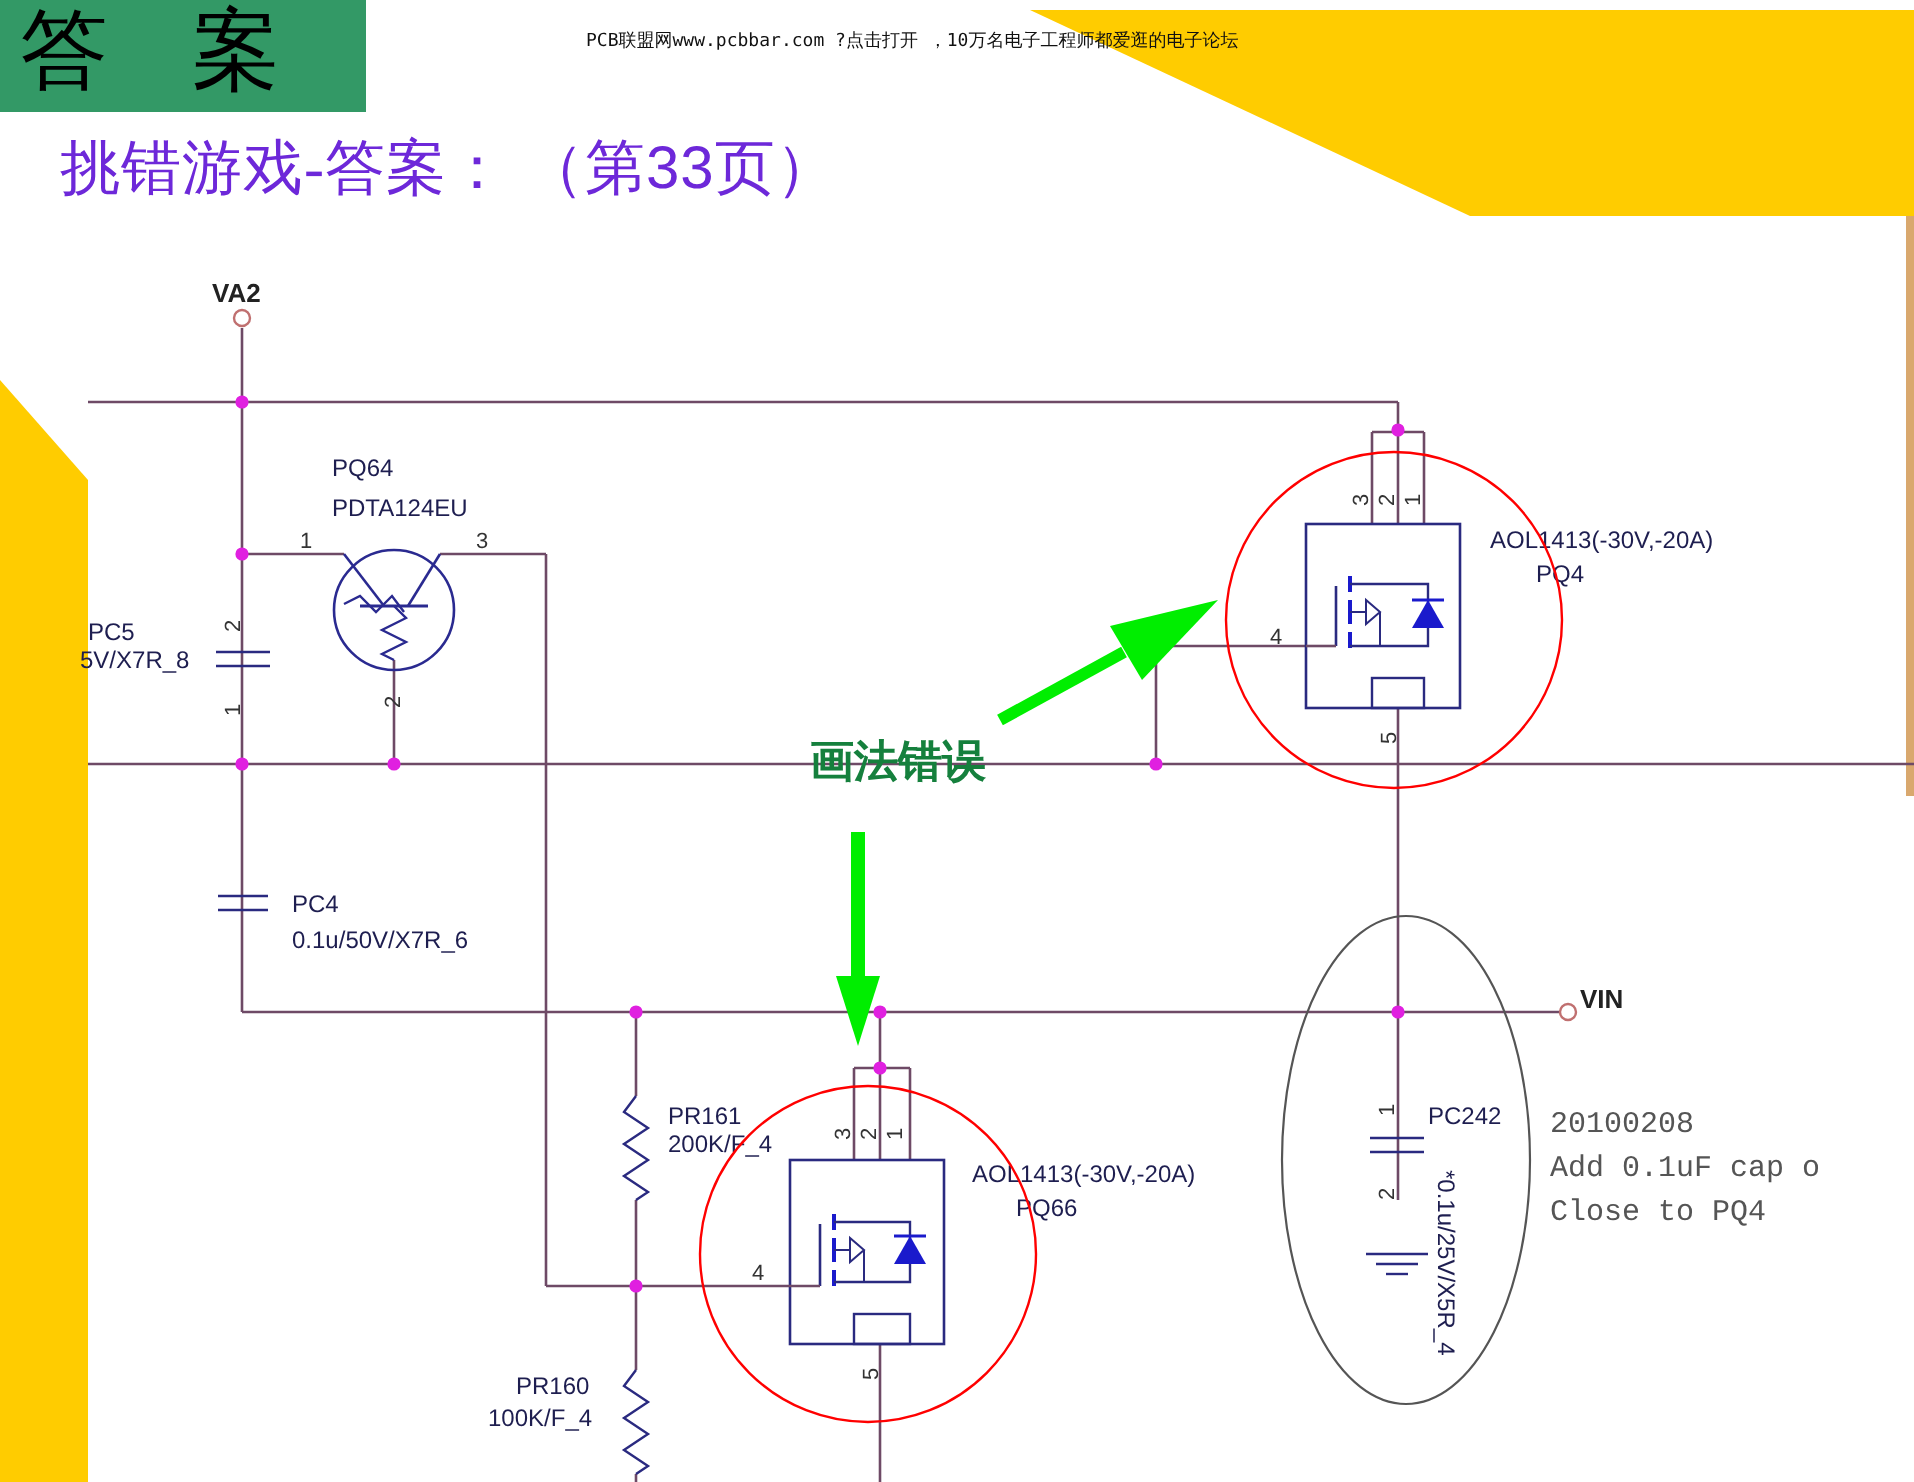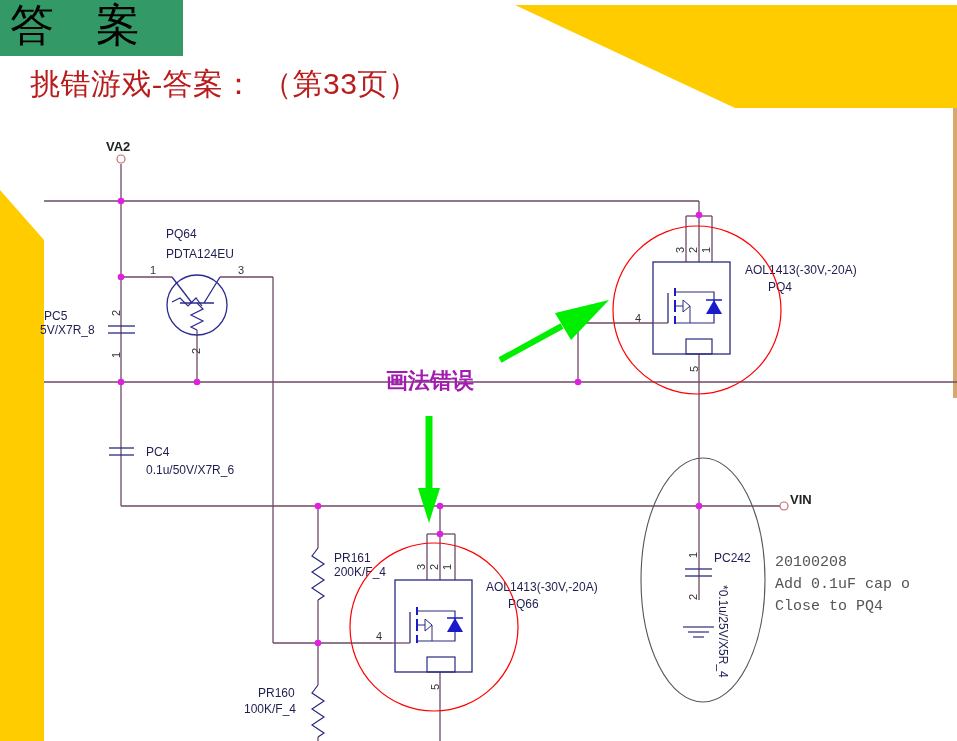--- a/index.html
+++ b/index.html
@@ -1,46 +1,47 @@
 <!DOCTYPE html>
 <html><head>
 <meta charset="utf-8">
 <style>
   html, body { margin:0; padding:0; }
   body { width:957px; height:741px; position:relative; overflow:hidden; background:#ffffff; font-family:"Liberation Sans", sans-serif; }
   .bg-layer { position:absolute; left:0; top:0; }
   .answer-box { position:absolute; left:0; top:0; width:183px; height:56px; background:#339966; display:flex; align-items:center; }
   .answer-box span { font-family:"Liberation Serif","DejaVu Serif", serif; font-size:44px; color:#000; line-height:56px; position:absolute; top:-2px; }
   .header-note { position:absolute; left:293px; top:15px; font-family:"DejaVu Sans Mono","Liberation Mono", monospace; font-size:9px; line-height:12px; color:#111; white-space:nowrap; }
-  .page-title { position:absolute; left:30px; top:64px; font-family:"Liberation Serif","DejaVu Serif", serif; font-size:30px; color:#b91c1c; white-space:nowrap; letter-spacing:0.5px; }
+  .page-title { position:absolute; left:30px; top:64px; font-family:"Liberation Serif","DejaVu Serif", serif; font-size:30px; color:#6d28d9; white-space:nowrap; letter-spacing:0.5px; }
   .page-title .num { font-family:"Liberation Sans", sans-serif; }
   svg text { font-family:"Liberation Sans", sans-serif; }
   .lbl { font-size:12px; fill:#1e1e50; }
   .pin { font-size:11px; fill:#333; }
   .note { font-family:"Liberation Mono","DejaVu Sans Mono", monospace; font-size:15px; fill:#555; }
-  .err { position:absolute; left:386px; top:366px; font-family:"DejaVu Sans", sans-serif; font-size:22px; font-weight:bold; color:#a21caf; white-space:nowrap; }
+  .err { position:absolute; left:405px; top:366px; font-family:"DejaVu Sans", sans-serif; font-size:22px; font-weight:bold; color:#15803d; white-space:nowrap; }
 </style>
 </head>
 <body>
 
 <svg class="bg-layer" width="957" height="741" viewBox="0 0 957 741">
 
   <polygon points="515,5 957,5 957,108 735,108" fill="#ffcc00"></polygon>
 
   <polygon points="0,190 44,240 44,741 0,741" fill="#ffcc00"></polygon>
 
   <rect x="953" y="108" width="4" height="290" fill="#d9a86e"></rect>
 </svg>
 
 <div class="answer-box">
   <span style="left:10px">答</span>
   <span style="left:96px">案</span>
 </div>
 
 <div class="header-note">
+  <div>PCB联盟网www.pcbbar.com ?点击打开 ，10万名电子工程师都爱逛的电子论坛</div>
 </div>
 
 <div class="page-title"><span>挑错游戏-答案：  （第</span><span class="num">33</span><span>页）</span></div>
 
 <svg class="bg-layer" width="957" height="741" viewBox="0 0 957 741">
   <g stroke="#6e4a66" stroke-width="1.3" fill="none">
 
     <line x1="121" y1="164" x2="121" y2="506"></line>
 
     <line x1="44" y1="201" x2="699" y2="201"></line>

